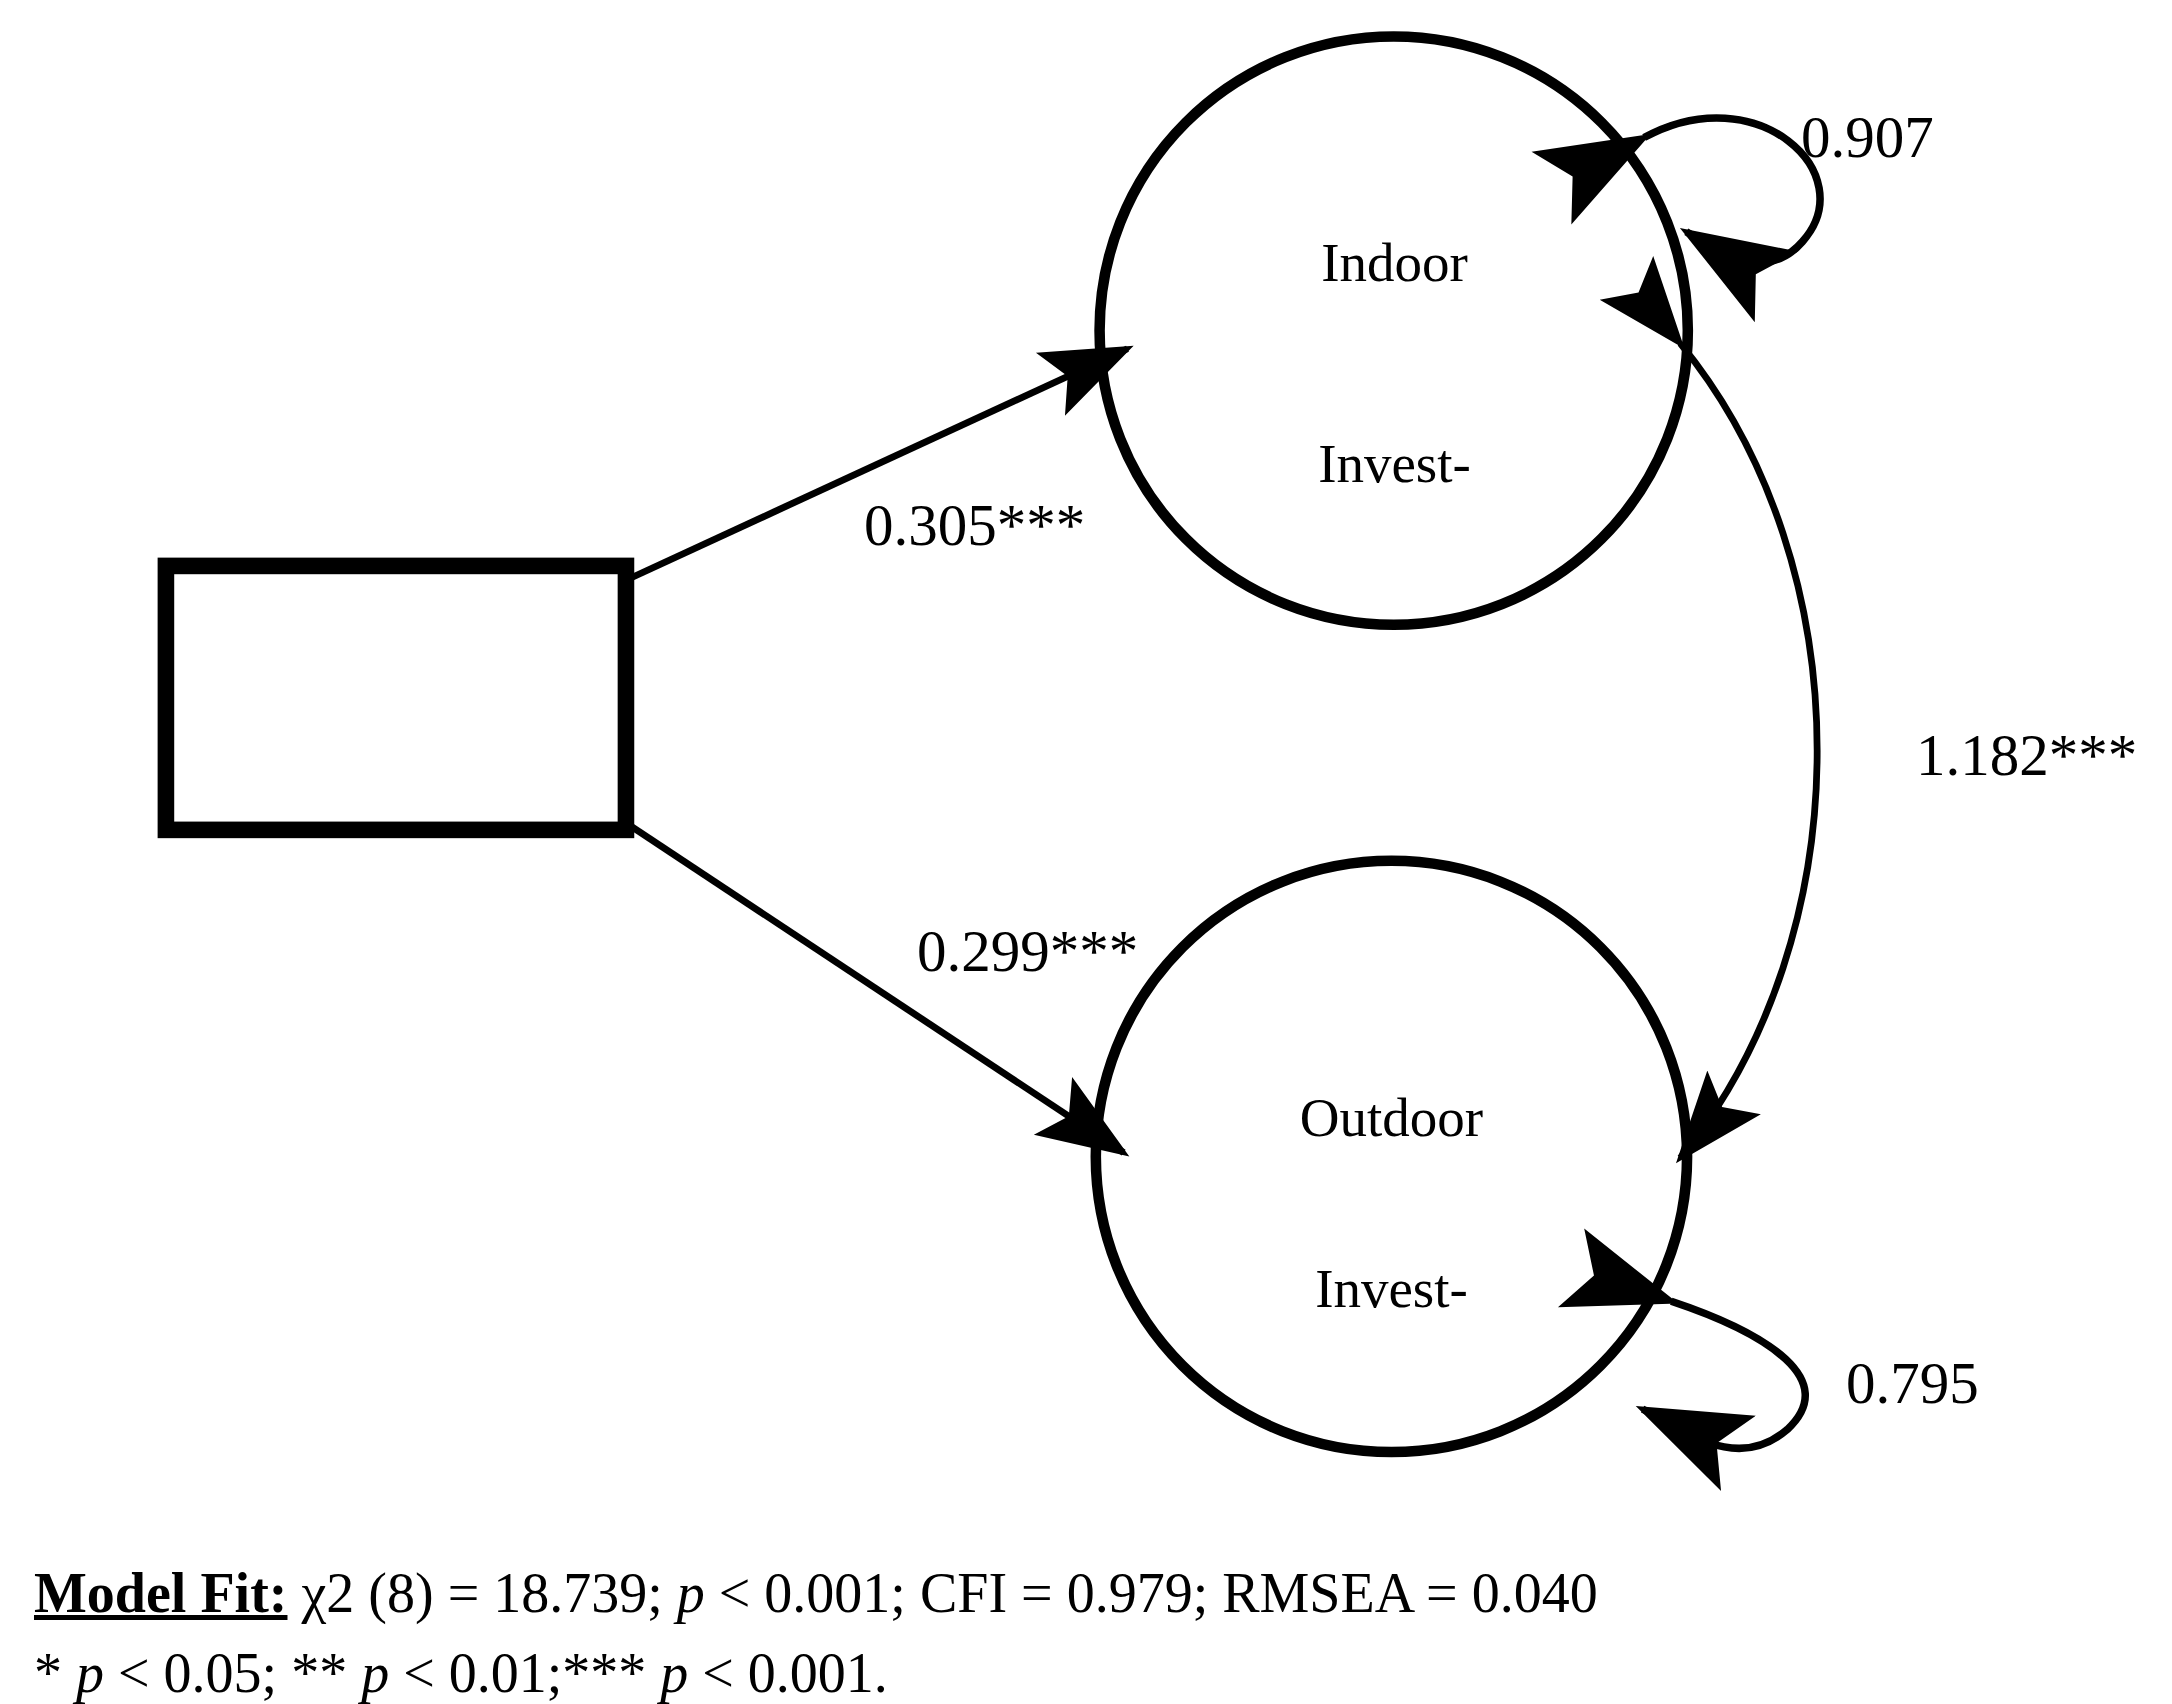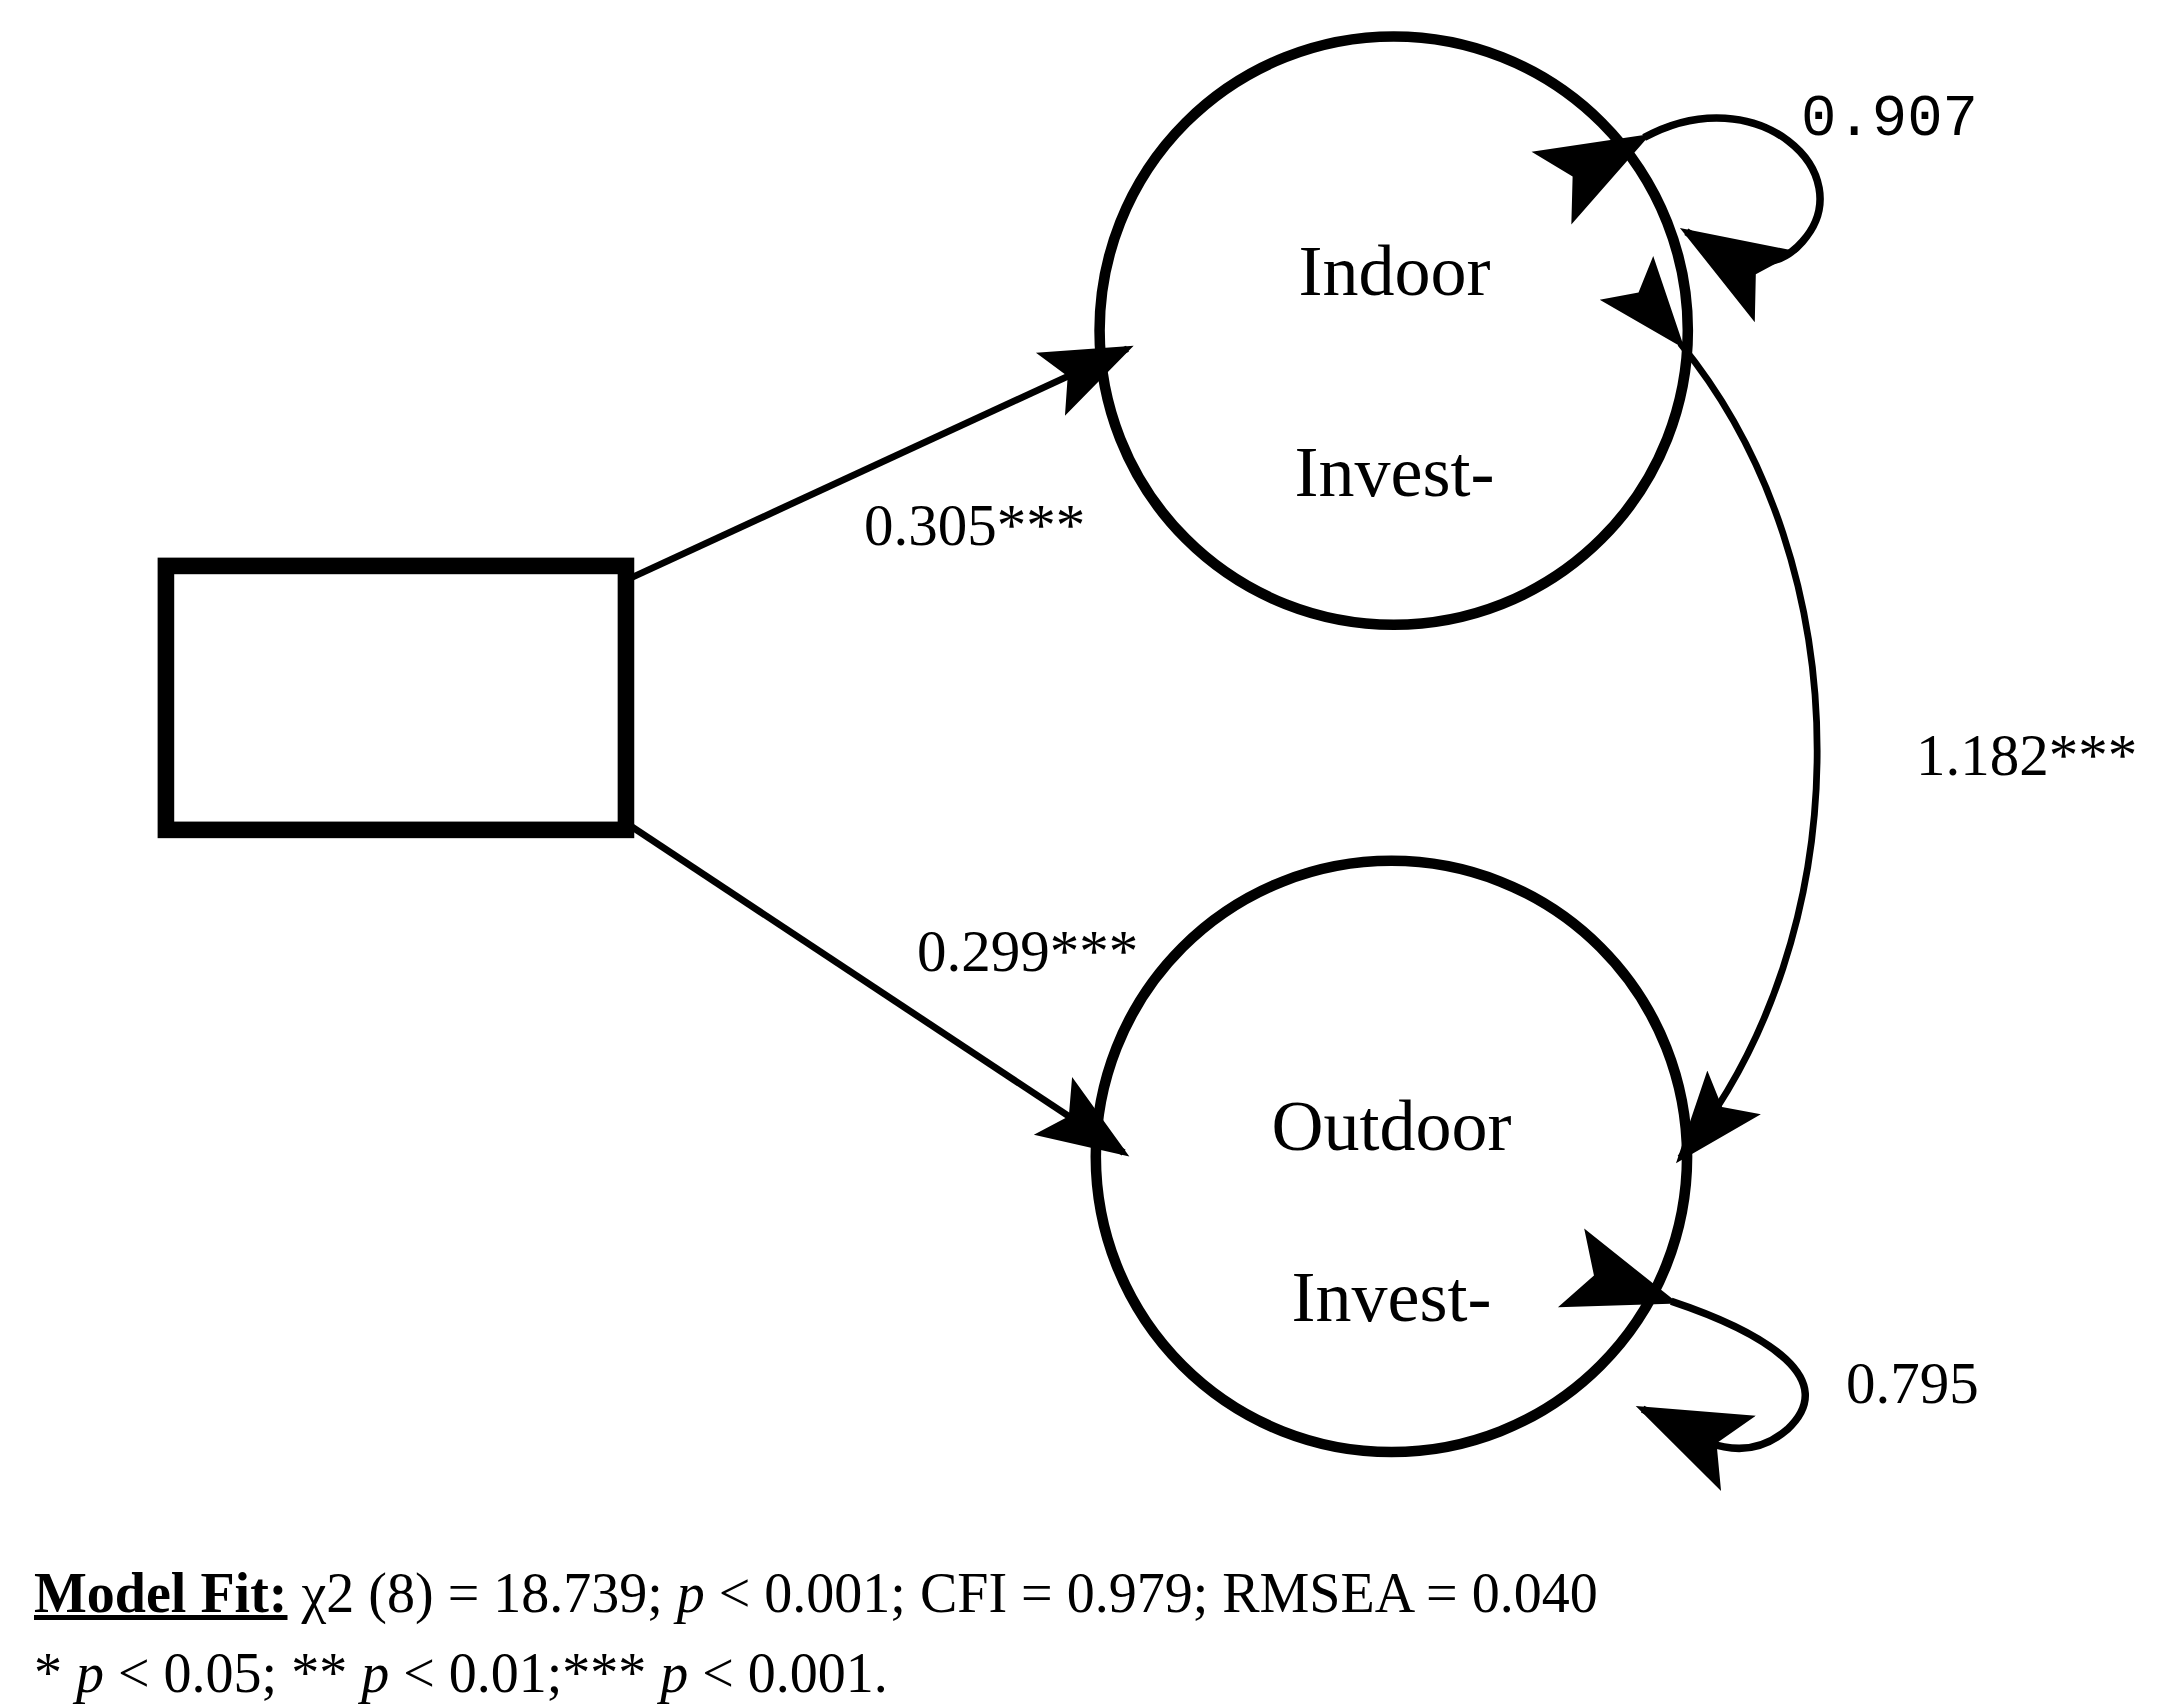--- a/index.html
+++ b/index.html
@@ -24,21 +24,21 @@
     top: 0;
     width: 2172px;
     height: 1705px;
   }
   
   .node-text {
     position: absolute;
     text-align: center;
     white-space: nowrap;
     font-family: "Liberation Serif", "DejaVu Serif", serif;
-    font-size: 72px;
+    font-size: 55px;
     line-height: 1.0;
     color: #000000;
     pointer-events: none;
   }
   .rect-text {
     position: absolute;
     left: 166px;
     top: 566px;
     width: 460px;
     height: 264px;
@@ -115,21 +115,21 @@
 
   <div class="node-text" style="left:1165px; top:1090px; width:453px;">Outdoor</div>
   <div class="node-text" style="left:1165px; top:1261px; width:453px;">Invest-</div>
 
   <div class="edge-label" style="left:864px; top:496px;">0.305***</div>
 
   <div class="edge-label" style="left:917px; top:922px;">0.299***</div>
 
   <div class="edge-label" style="left:1916px; top:726px;">1.182***</div>
 
-  <div class="edge-label" style="left:1801px; top:90px;font-family:Liberation Mono, monospace;">0.907</div>
+  <div class="edge-label" style="left:1801px; top:108px;">0.907</div>
 
   <div class="edge-label" style="left:1846px; top:1354px;">0.795</div>
 
   <div class="footer">
     <span class="footer-line"><span class="bold">Model Fit:</span><span> χ2 (8) = 18.739; </span><span class="ital">p</span><span> &lt; 0.001; CFI = 0.979; RMSEA = 0.040</span></span>
     <span class="footer-line"><span>* </span><span class="ital">p</span><span> &lt; 0.05;  </span><span>** </span><span class="ital">p</span><span> &lt; 0.01;</span><span>*** </span><span class="ital">p</span><span> &lt; 0.001.</span></span>
   </div>
 
 </div>
 

